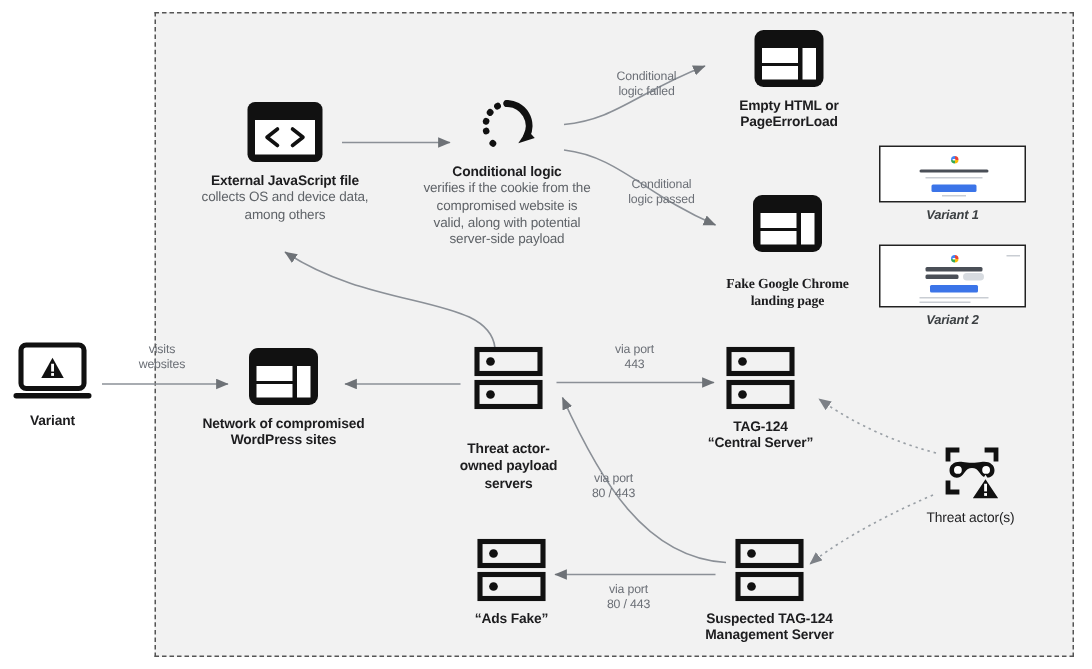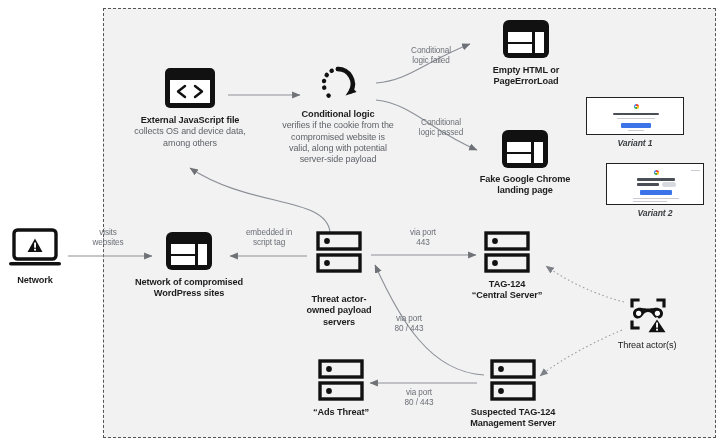--- a/index.html
+++ b/index.html
@@ -74,38 +74,36 @@
       <path d="M622,330 C580,348 552,366 540,376" marker-end="url(#ahd)"></path>
     </g>
   </svg>
 
   <div class="elabel" style="left:78px;top:228px;width:60px;">visits
 websites</div>
   <div class="elabel" style="left:398px;top:46px;width:66px;">Conditional
 logic failed</div>
   <div class="elabel" style="left:408px;top:118px;width:66px;">Conditional
 logic passed</div>
-  <div class="elabel" style="left:230px;top:228px;width:78px;">embedded in
-script tag</div>
   <div class="elabel" style="left:392px;top:228px;width:62px;">via port
 443</div>
   <div class="elabel" style="left:378px;top:314px;width:62px;">via port
 80 / 443</div>
   <div class="elabel" style="left:388px;top:388px;width:62px;">via port
 80 / 443</div>
 
   <div class="node" style="left:2px;top:228px;width:66px;">
     <svg class="icon" width="56" height="42" viewBox="0 0 56 42">
       <rect x="7" y="2" width="42" height="29" rx="3.5" fill="none" stroke="#111" stroke-width="3.4"></rect>
       <path d="M28,10.5 L35.5,24 L20.5,24 Z" fill="#111"></path>
       <rect x="27.1" y="14.5" width="1.9" height="5.2" fill="#fff"></rect>
       <rect x="27.1" y="20.7" width="1.9" height="1.9" fill="#fff"></rect>
       <rect x="2" y="34" width="52" height="3.6" rx="1.8" fill="#111"></rect>
     </svg>
-    <div class="nlabel" style="margin-top:5px;">Network</div>
+    <div class="nlabel" style="margin-top:5px;">Variant</div>
   </div>
 
   <div class="node" style="left:126px;top:230px;width:126px;">
     <svg class="icon" width="50" height="42" viewBox="0 0 50 42">
       <rect x="2" y="2" width="46" height="38" rx="6" fill="#111"></rect>
       <rect x="7" y="14" width="24" height="10" fill="#fff"></rect>
       <rect x="7" y="26" width="24" height="9" fill="#fff"></rect>
       <rect x="34" y="14" width="9" height="21" fill="#fff"></rect>
     </svg>
     <div class="nlabel" style="margin-top:5px;">Network of compromised
@@ -149,21 +147,21 @@
 PageErrorLoad</div>
   </div>
 
   <div class="node" style="left:470px;top:128px;width:110px;">
     <svg class="icon" width="50" height="42" viewBox="0 0 50 42">
       <rect x="2" y="2" width="46" height="38" rx="6" fill="#111"></rect>
       <rect x="7" y="14" width="24" height="10" fill="#fff"></rect>
       <rect x="7" y="26" width="24" height="9" fill="#fff"></rect>
       <rect x="34" y="14" width="9" height="21" fill="#fff"></rect>
     </svg>
-    <div class="nlabel" style="margin-top:4px;">Fake Google Chrome
+    <div class="nlabel" style="margin-top:14px;font-family:Liberation Serif, serif;">Fake Google Chrome
 landing page</div>
   </div>
 
   <div class="node" style="left:294px;top:230px;width:90px;">
     <svg class="icon" width="48" height="44" viewBox="0 0 48 44">
       <rect x="3" y="3" width="42" height="16" fill="none" stroke="#111" stroke-width="3.4"></rect>
       <circle cx="12" cy="11" r="2.9" fill="#111"></circle>
       <rect x="3" y="25" width="42" height="16" fill="none" stroke="#111" stroke-width="3.4"></rect>
       <circle cx="12" cy="33" r="2.9" fill="#111"></circle>
     </svg>
@@ -183,21 +181,21 @@
 “Central Server”</div>
   </div>
 
   <div class="node" style="left:296px;top:358px;width:90px;">
     <svg class="icon" width="48" height="44" viewBox="0 0 48 44">
       <rect x="3" y="3" width="42" height="16" fill="none" stroke="#111" stroke-width="3.4"></rect>
       <circle cx="12" cy="11" r="2.9" fill="#111"></circle>
       <rect x="3" y="25" width="42" height="16" fill="none" stroke="#111" stroke-width="3.4"></rect>
       <circle cx="12" cy="33" r="2.9" fill="#111"></circle>
     </svg>
-    <div class="nlabel" style="margin-top:5px;">“Ads Threat”</div>
+    <div class="nlabel" style="margin-top:5px;">“Ads Fake”</div>
   </div>
 
   <div class="node" style="left:456px;top:358px;width:114px;">
     <svg class="icon" width="48" height="44" viewBox="0 0 48 44">
       <rect x="3" y="3" width="42" height="16" fill="none" stroke="#111" stroke-width="3.4"></rect>
       <circle cx="12" cy="11" r="2.9" fill="#111"></circle>
       <rect x="3" y="25" width="42" height="16" fill="none" stroke="#111" stroke-width="3.4"></rect>
       <circle cx="12" cy="33" r="2.9" fill="#111"></circle>
     </svg>
     <div class="nlabel" style="margin-top:5px;">Suspected TAG-124
@@ -225,21 +223,21 @@
     <div class="vbox" style="width:98px;height:38px;">
       <div class="vlogo" style="left:46.5px;top:6px;"></div>
       <div class="vtitle" style="left:26px;top:14.5px;width:46px;height:2.4px;"></div>
       <div class="vline" style="left:30px;top:20px;width:38px;height:1.4px;"></div>
       <div class="vbtn" style="left:34px;top:24.5px;width:30px;height:5px;"></div>
       <div class="vline" style="left:41px;top:32px;width:16px;height:1.2px;"></div>
     </div>
     <div class="vcap">Variant 1</div>
   </div>
 
-  <div class="variant" style="left:586px;top:163px;width:98px;margin-left:20px;">
+  <div class="variant" style="left:586px;top:163px;width:98px;">
     <div class="vbox" style="width:98px;height:42px;">
       <div class="vline" style="left:84px;top:6px;width:9px;height:1.4px;"></div>
       <div class="vlogo" style="left:46.5px;top:6px;"></div>
       <div class="vtitle" style="left:30px;top:14px;width:38px;height:3.2px;"></div>
       <div class="vtitle" style="left:30px;top:19px;width:22px;height:3.2px;"></div>
       <div class="vpill" style="left:55px;top:18.4px;width:14px;height:4.4px;"></div>
       <div class="vbtn" style="left:33px;top:26px;width:32px;height:5px;"></div>
       <div class="vline" style="left:26px;top:34px;width:46px;height:1.3px;"></div>
       <div class="vline" style="left:26px;top:37px;width:34px;height:1.3px;"></div>
     </div>

